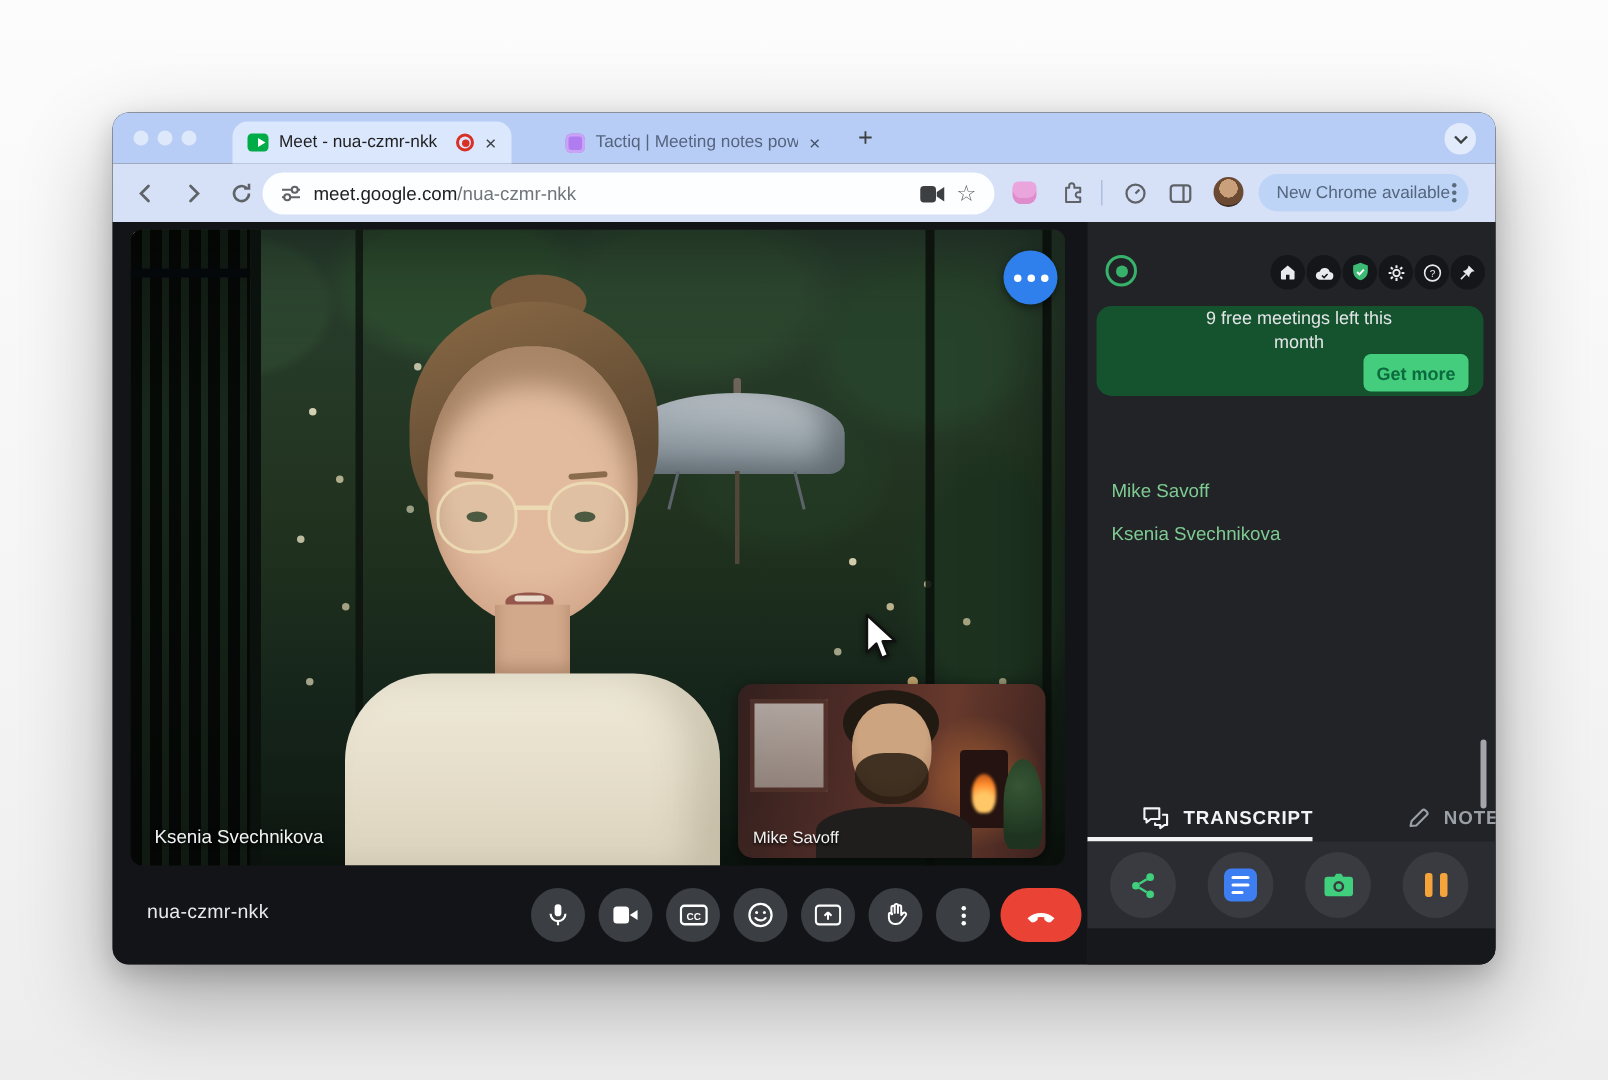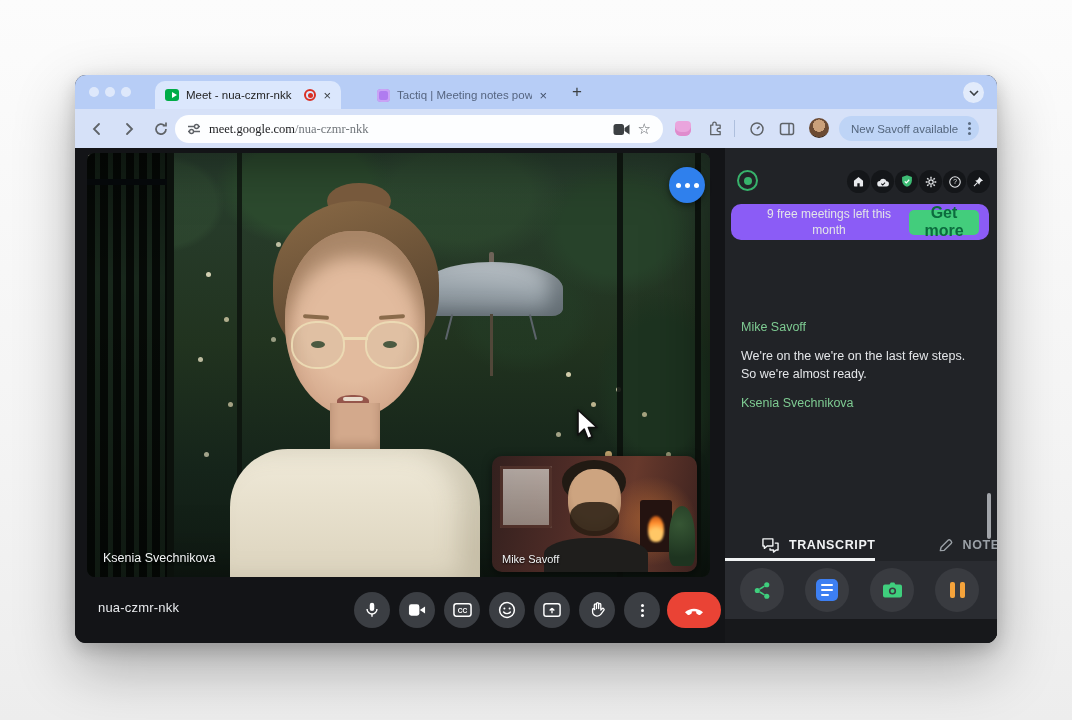--- a/index.html
+++ b/index.html
@@ -36,21 +36,21 @@
   }
   .fav-tactiq { width:13px; height:13px; background:#b07cf0; border-radius:4px; flex:none; box-shadow:inset 0 0 0 2px #c9a3f5; }
   .tab-title2 { font-size:11.5px; color:#44526b; white-space:nowrap; overflow:hidden; flex:1; opacity:.85; }
   .newtab-plus { position:absolute; left:497px; top:7px; font-size:17px; color:#3c4043; }
   .strip-chevron { position:absolute; left:888px; top:7px; width:21px; height:21px; border-radius:50%; background:rgba(255,255,255,.6); display:flex; align-items:center; justify-content:center; }
 
   .toolbar { position:absolute; left:0; top:34px; width:100%; height:39px; background:#d6e1f8; display:flex; align-items:center; }
   .navbtn { position:absolute; top:10px; width:19px; height:19px; display:flex; align-items:center; justify-content:center; }
   .addr {
     position:absolute; left:100px; top:6px; width:488px; height:28px; border-radius:14px;
-    background:#fdfeff; display:flex; align-items:center; padding:0 12px; gap:8px;font-family:Liberation Serif, serif;
+    background:#fdfeff; display:flex; align-items:center; padding:0 12px; gap:8px;
   }
   .addr-url { font-size:12.5px; color:#202124; flex:1; white-space:nowrap; overflow:hidden; }
   .addr-url .path { color:#70757a; }
   .ticon { display:flex; align-items:center; justify-content:center; flex:none; }
   .star { font-size:15px; color:#5f6368; line-height:1; }
   .ext-tactiq { position:absolute; left:600px; top:12px; width:16px; height:15px; background:#eaa5dd; border-radius:4px 4px 6px 6px; box-shadow:inset 0 -4px 0 #df8ccd; }
   .tb-div { position:absolute; left:659px; top:11px; width:1px; height:17px; background:#aebfdd; }
   .avatar { position:absolute; left:734px; top:9px; width:20px; height:20px; border-radius:50%;
     background:radial-gradient(circle at 50% 38%, #caa07a 0 38%, #6b4a33 39% 70%, #3c2c20 71%); }
   .update-pill {
@@ -158,25 +158,25 @@
     display:flex; align-items:center; justify-content:center; }
 
   
   .sidebar { position:absolute; left:650px; top:0; width:272px; height:495px; background:#212327; }
   .sb-target { position:absolute; left:12px; top:22px; width:21px; height:21px; border:2.5px solid #37b26b; border-radius:50%;
     display:flex; align-items:center; justify-content:center; }
   .sb-target::after { content:""; width:8px; height:8px; border-radius:50%; background:#37b26b; }
   .sb-ico { position:absolute; top:22px; width:23px; height:23px; border-radius:50%; background:#141619;
     display:flex; align-items:center; justify-content:center; }
   .sb-ico.green { background:#141619; }
-  .banner { position:absolute; left:6px; top:56px; width:258px; height:36px; border-radius:10px; background:#8b5cf6;
-    display:flex; align-items:center; padding:0 10px 0 22px; }
+  .banner { position:absolute; left:6px; top:56px; width:258px; height:60px; border-radius:10px; background:#14532d;
+    display:flex; align-items:center; padding:0 10px 0 22px;flex-direction:column; }
   .banner-text { width:152px; font-size:12px; line-height:1.35; color:#e3e5e8; text-align:center; }
   .getmore { margin-left:auto; width:70px; height:25px; border-radius:5px; background:#43cd7c; border:none;
-    font-family:"Liberation Sans",sans-serif; font-size:16px; font-weight:bold; color:#0c6b3e;
+    font-family:"Liberation Sans",sans-serif; font-size:12px; font-weight:bold; color:#0c6b3e;
     display:flex; align-items:center; justify-content:center; }
   .transbar { position:absolute; left:7px; top:112px; width:258px; height:44px; border-radius:3px; background:#2aa5e0;
     display:flex; align-items:center; padding:0 14px; }
   .trans-label { font-size:13px; font-weight:bold; color:#17498f; }
   .trans-change { margin-left:auto; font-size:11.5px; font-weight:bold; letter-spacing:.8px; color:#fff; }
   .trans-x { margin-left:16px; font-size:16px; color:#fff; line-height:1; }
   .transcript { position:absolute; left:16px; top:160px; width:236px; font-size:12.5px; line-height:18.5px; color:#e3e5e8; }
   .t-speaker { color:#7ecb92; margin:10px 0; }
   .t-text { margin-bottom:10px; }
   .sb-scroll { position:absolute; left:262px; top:345px; width:4px; height:46px; border-radius:2px; background:#a2a5aa; }
@@ -286,21 +286,21 @@
         </svg>
     </span>
     <span class="navbtn" style="left:702px">
       <svg width="16" height="16" viewBox="0 0 16 16">
           <rect x="1.5" y="2.5" width="13" height="11" rx="2" stroke="#5f6368" stroke-width="1.5" fill="none"></rect>
           <line x1="10" y1="2.5" x2="10" y2="13.5" stroke="#5f6368" stroke-width="1.5"></line>
         </svg>
     </span>
     <span class="avatar"></span>
     <div class="update-pill">
-      <span>New Savoff available</span>
+      <span>New Chrome available</span>
     </div>
     <span class="vdots pill-dots"></span>
   </div>
 
   <div class="content">
 
     <div class="video">
       <span class="lights1"></span>
       <span class="lights2"></span>
       <div class="slats"></div>
@@ -454,21 +454,20 @@
       </span>
 
       <div class="banner">
         <span class="banner-text">9 free meetings left this month</span>
         <button class="getmore">Get more</button>
       </div>
 
 
       <div class="transcript">
         <div class="t-speaker">Mike Savoff</div>
-        <div class="t-text">We're on the we're on the last few steps. So we're almost ready.</div>
         <div class="t-speaker">Ksenia Svechnikova</div>
       </div>
 
       <span class="sb-scroll"></span>
 
       <div class="sb-tabs">
         <div class="sb-tab sb-tab-t">
           <svg width="19" height="17" viewBox="0 0 20 18">
               <path d="M2 2h10.5v7.5H6.5L3.5 12l-.1-2.5H2z" fill="none" stroke="#f1f3f4" stroke-width="1.5" stroke-linejoin="round"></path>
               <path d="M14.5 6.5H18v7.3h-2l-2.8 2.2v-2.2H9.5V12" fill="none" stroke="#f1f3f4" stroke-width="1.5" stroke-linejoin="round"></path>

